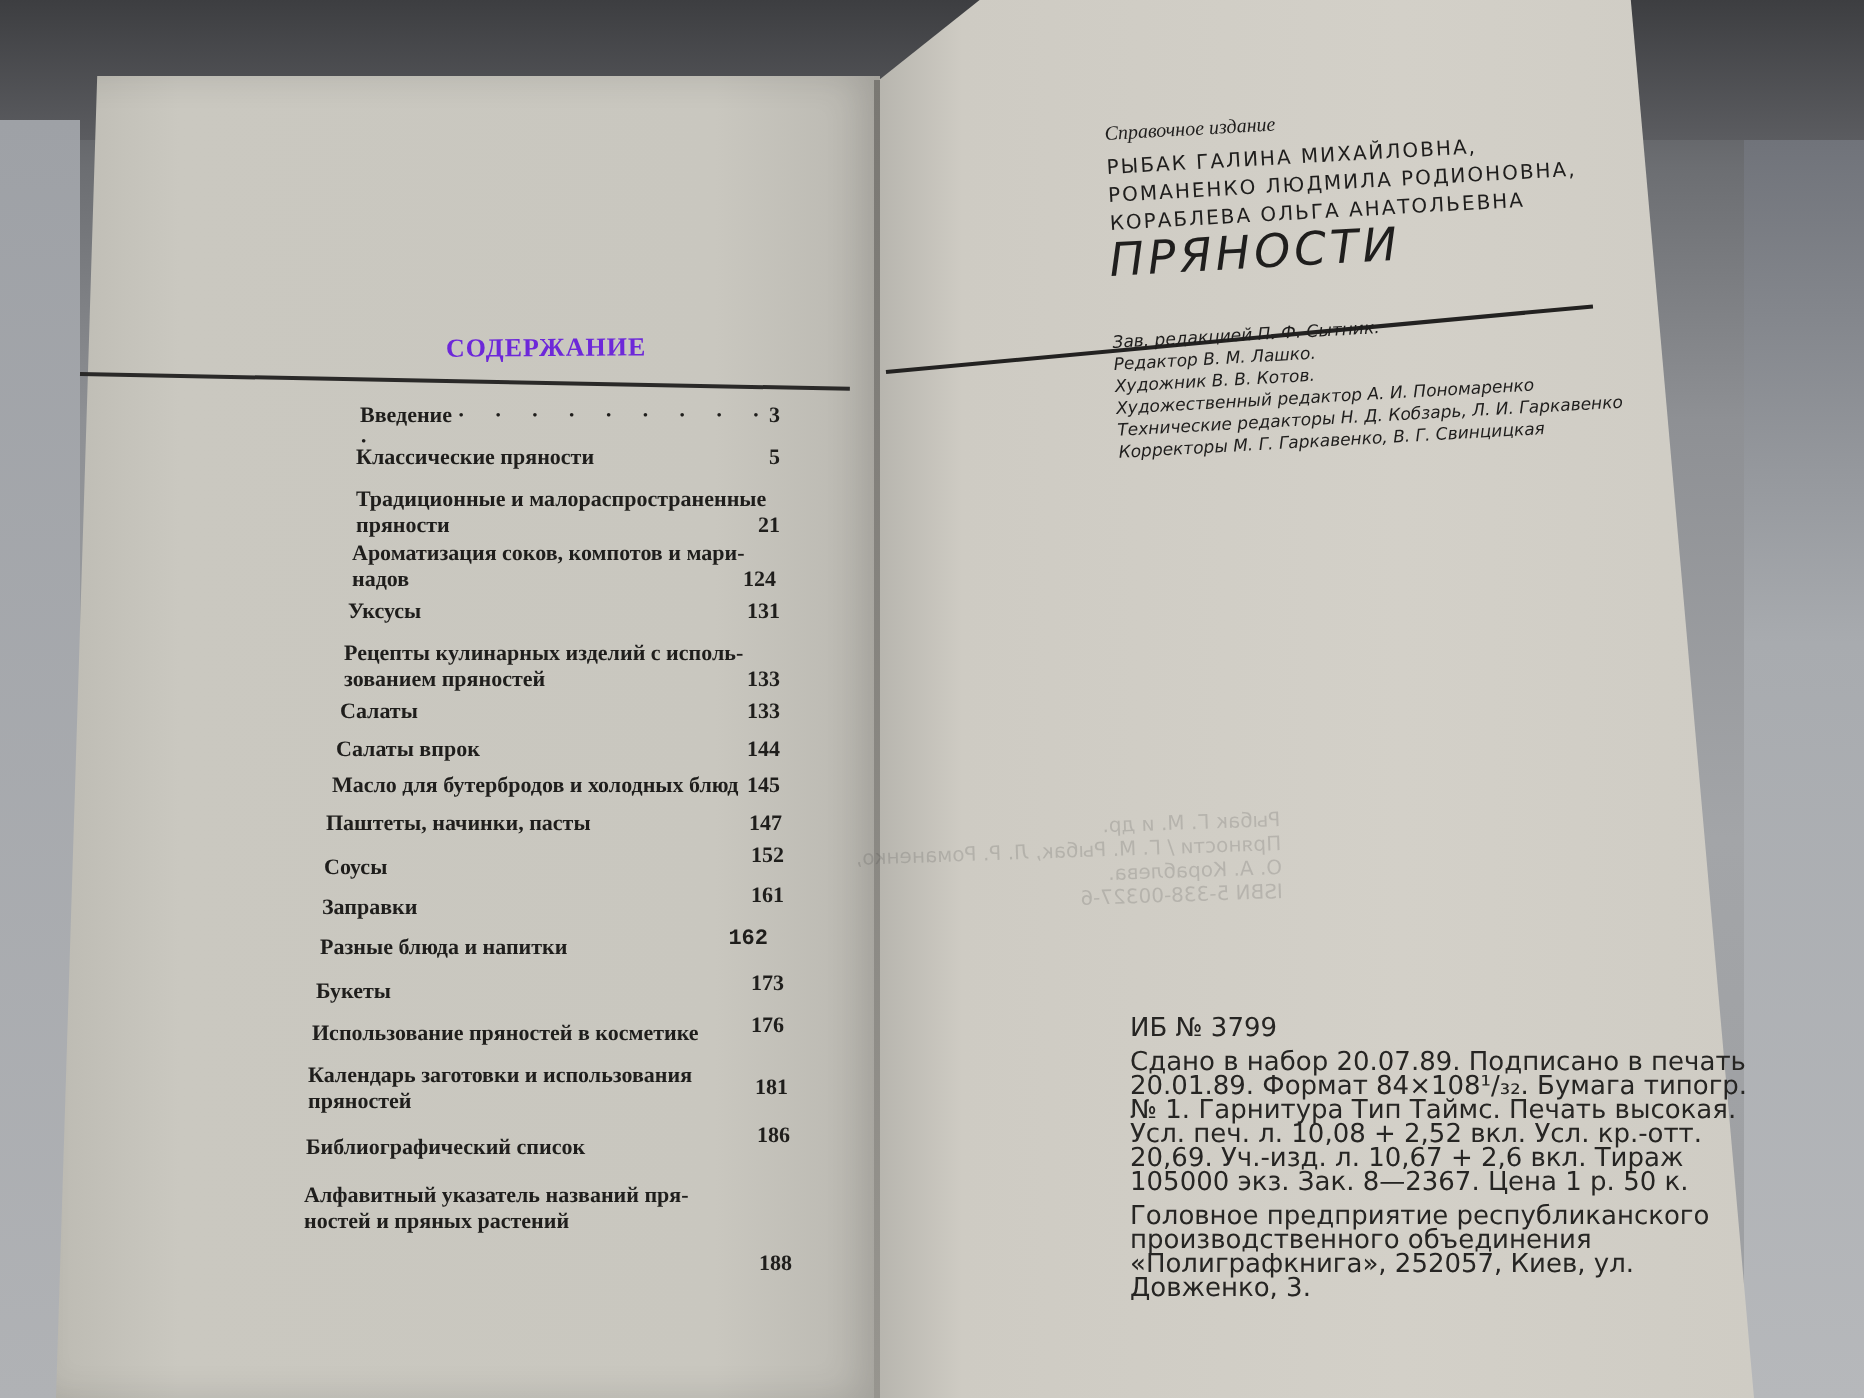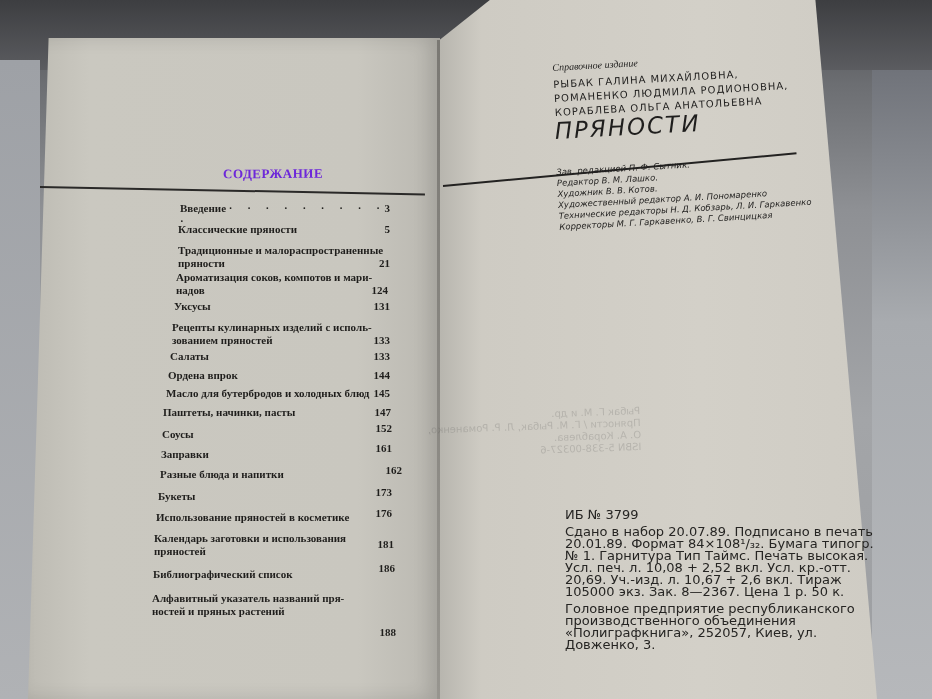--- a/index.html
+++ b/index.html
@@ -97,42 +97,42 @@
 <div class="toc-entry" style="left:172px;top:321px;width:228px;">
   <span class="text">Рецепты кулинарных изделий с исполь-</span><br>
   <span class="text">зованием пряностей</span>
   <span class="page" style="left:188px;top:13px;">133</span>
 </div>
 <div class="toc-entry" style="left:170px;top:350px;width:230px;">
   <span class="text">Салаты</span>
   <span class="page" style="left:190px;top:0;">133</span>
 </div>
 <div class="toc-entry" style="left:168px;top:369px;width:232px;">
-  <span class="text">Ордена впрок</span>
+  <span class="text">Салаты впрок</span>
   <span class="page" style="left:192px;top:0;">144</span>
 </div>
 <div class="toc-entry" style="left:166px;top:387px;width:234px;">
   <span class="text">Масло для бутербродов и холодных блюд</span>
   <span class="page" style="left:194px;top:0;">145</span>
 </div>
 <div class="toc-entry" style="left:163px;top:406px;width:238px;">
   <span class="text">Паштеты, начинки, пасты</span>
   <span class="page" style="left:198px;top:0;text-align:right;">147</span>
 </div>
 <div class="toc-entry" style="left:162px;top:428px;width:240px;">
   <span class="text">Соусы</span>
   <span class="page" style="left:200px;top:-6px;">152</span>
 </div>
 <div class="toc-entry" style="left:161px;top:448px;width:241px;">
   <span class="text">Заправки</span>
   <span class="page" style="left:201px;top:-6px;">161</span>
 </div>
 <div class="toc-entry" style="left:160px;top:468px;width:242px;">
   <span class="text">Разные блюда и напитки</span>
-  <span class="page" style="left:212px;top:-4px;">162</span>
+  <span class="page" style="left:194px;top:-4px;font-family:Liberation Mono, monospace;">162</span>
 </div>
 <div class="toc-entry" style="left:158px;top:490px;width:244px;">
   <span class="text">Букеты</span>
   <span class="page" style="left:204px;top:-4px;">173</span>
 </div>
 <div class="toc-entry" style="left:156px;top:511px;width:246px;">
   <span class="text">Использование пряностей в косметике</span>
   <span class="page" style="left:206px;top:-4px;">176</span>
 </div>
 <div class="toc-entry" style="left:154px;top:532px;width:250px;">

